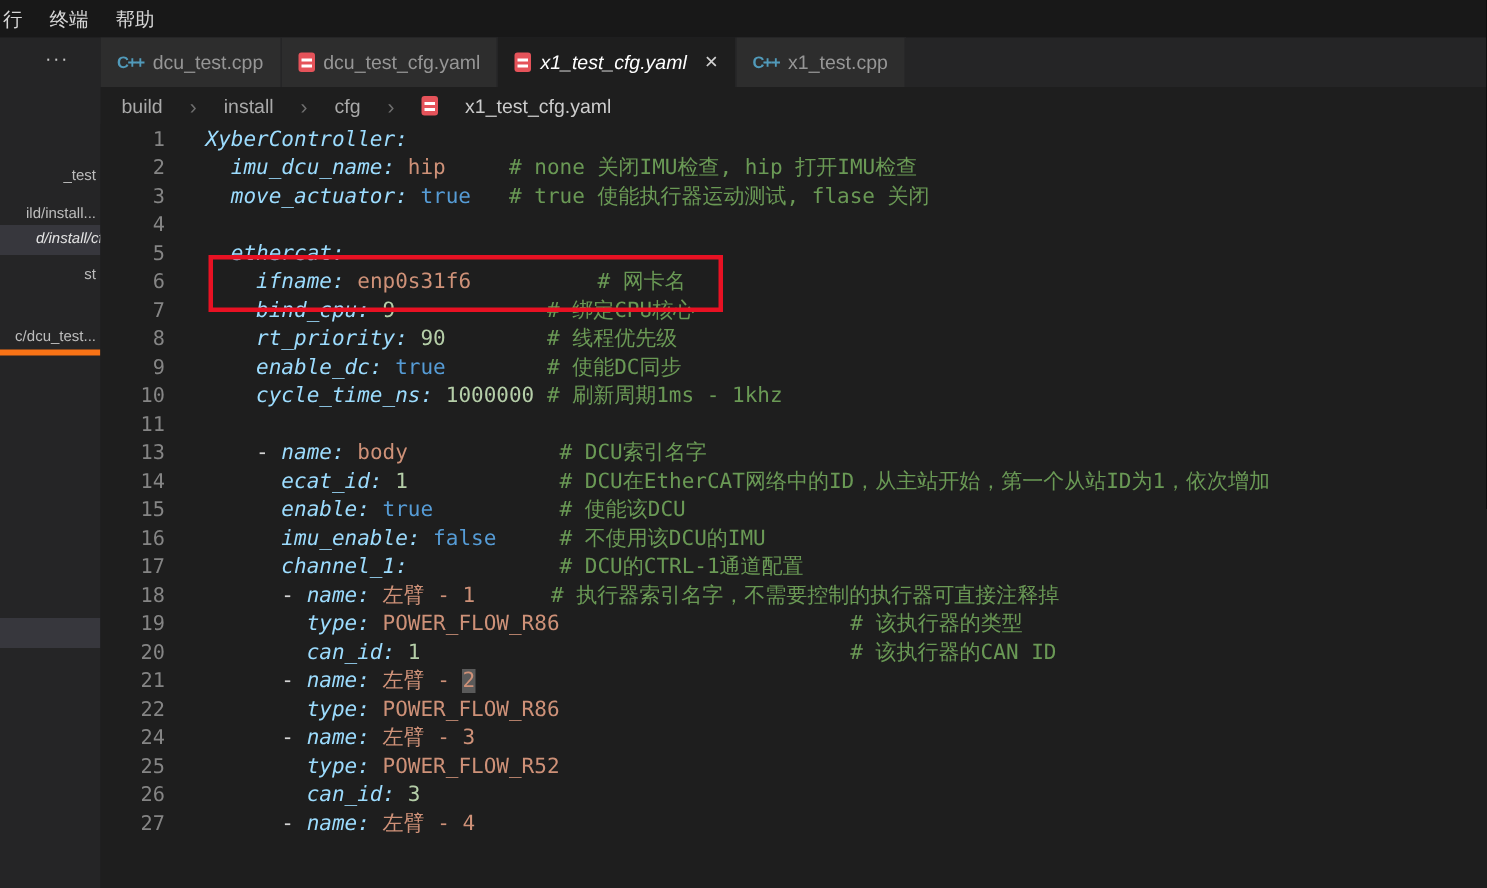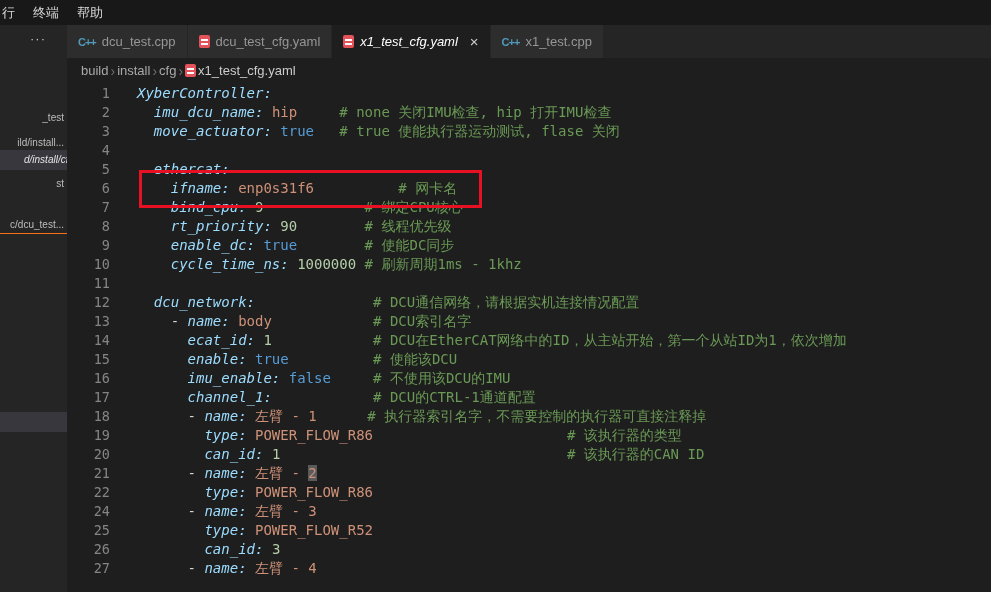--- a/index.html
+++ b/index.html
@@ -14,33 +14,33 @@
   .menu-item{padding:0 10px 0 2px;margin-right:6px;cursor:default;}
   
   .main{position:absolute;top:25px;left:0;right:0;bottom:0;display:flex;}
   .sidebar{position:relative;width:67px;background:#252526;overflow:hidden;flex:none;}
   .side-more{position:absolute;top:6px;left:30px;color:#c5c5c5;font-size:13px;letter-spacing:1px;}
   .side-item{position:absolute;right:3px;height:16px;line-height:16px;white-space:nowrap;
              color:#bdbdbd;font-size:10px;}
   .side-item.selected{left:0;right:0;height:20px;line-height:20px;background:#37373d;
                       text-align:right;padding-right:3px;color:#e4e4e4;}
   .side-item.italic{font-style:italic;padding-left:24px;}
-  .side-item.underlined{left:0;right:0;text-align:right;padding-right:3px;border-bottom:1px solid #f97316;}
+  .side-item.underlined{left:0;right:0;text-align:right;padding-right:3px;border-bottom:4px solid #f97316;}
   
   .editor-col{flex:1;min-width:0;display:flex;flex-direction:column;}
   .tab-bar{height:33px;background:#252526;display:flex;flex:none;}
   .tab{display:flex;align-items:center;gap:6px;padding:0 11px;background:#2d2d2d;
        border-right:1px solid #252526;color:#969696;font-size:13px;white-space:nowrap;cursor:default;}
   .tab.active{background:#1e1e1e;color:#ffffff;font-style:italic;}
   .tab .close{margin-left:6px;color:#d0d0d0;font-size:15px;line-height:1;font-style:normal;}
   .cpp-icon{color:#519aba;font-weight:bold;font-size:11px;font-style:normal;letter-spacing:-1px;}
   .yaml-icon{display:inline-block;width:11px;height:13px;border-radius:2px;background:#e5535a;position:relative;flex:none;}
   .yaml-icon::before{content:"";position:absolute;left:2px;right:2px;top:4px;height:1.5px;background:#fff;
                      box-shadow:0 4px 0 #fff;}
-  .breadcrumb{height:25px;display:flex;align-items:center;gap:2px;padding-left:14px;
+  .breadcrumb{height:25px;display:flex;align-items:center;gap:18px;padding-left:14px;
               color:#a9a9a9;font-size:13px;background:#1e1e1e;flex:none;}
   .crumb-sep{color:#6f6f6f;font-size:14px;}
   .crumb-file{color:#cccccc;}
   
   .code-area{position:relative;flex:1;overflow:hidden;background:#1e1e1e;
              font-family:"DejaVu Sans Mono","Liberation Mono",monospace;font-size:14px;line-height:19px;}
   .code-lines{padding-top:1px;}
   .code-line{display:flex;height:19px;position:relative;}
   .gutter-num{width:70px;flex:none;box-sizing:border-box;text-align:right;padding-right:27px;
               color:#858585;font-size:13.5px;line-height:19px;}
@@ -153,24 +153,20 @@
             </div>
             <div class="code-line">
               <div class="gutter-num">10</div>
               <div class="code-text"><span class="indent-guide" style="left: 0px;"></span><span class="indent-guide" style="left: 16.8px;"></span><span class="tk-p">    </span><span class="tk-k">cycle_time_ns: </span><span class="tk-n">1000000</span><span class="tk-p"> </span><span class="tk-c"># 刷新周期1ms - 1khz</span></div>
             </div>
             <div class="code-line">
               <div class="gutter-num">11</div>
               <div class="code-text"><span class="indent-guide" style="left: 0px;"></span><span class="tk-p">  </span></div>
             </div>
             <div class="code-line">
-              <div class="gutter-num">12</div>
-              <div class="code-text"><span class="indent-guide" style="left: 0px;"></span><span class="tk-p">  </span><span class="tk-k">dcu_network:</span><span class="tk-p">              </span><span class="tk-c"># DCU通信网络，请根据实机连接情况配置</span></div>
-            </div>
-            <div class="code-line">
               <div class="gutter-num">13</div>
               <div class="code-text"><span class="indent-guide" style="left: 0px;"></span><span class="indent-guide" style="left: 16.8px;"></span><span class="tk-p">    </span><span class="tk-p">- </span><span class="tk-k">name: </span><span class="tk-s">body</span><span class="tk-p">            </span><span class="tk-c"># DCU索引名字</span></div>
             </div>
             <div class="code-line">
               <div class="gutter-num">14</div>
               <div class="code-text"><span class="indent-guide" style="left: 0px;"></span><span class="indent-guide" style="left: 16.8px;"></span><span class="indent-guide" style="left: 33.6px;"></span><span class="tk-p">      </span><span class="tk-k">ecat_id: </span><span class="tk-n">1</span><span class="tk-p">            </span><span class="tk-c"># DCU在EtherCAT网络中的ID，从主站开始，第一个从站ID为1，依次增加</span></div>
             </div>
             <div class="code-line">
               <div class="gutter-num">15</div>
               <div class="code-text"><span class="indent-guide" style="left: 0px;"></span><span class="indent-guide" style="left: 16.8px;"></span><span class="indent-guide" style="left: 33.6px;"></span><span class="tk-p">      </span><span class="tk-k">enable: </span><span class="tk-b">true</span><span class="tk-p">          </span><span class="tk-c"># 使能该DCU</span></div>

